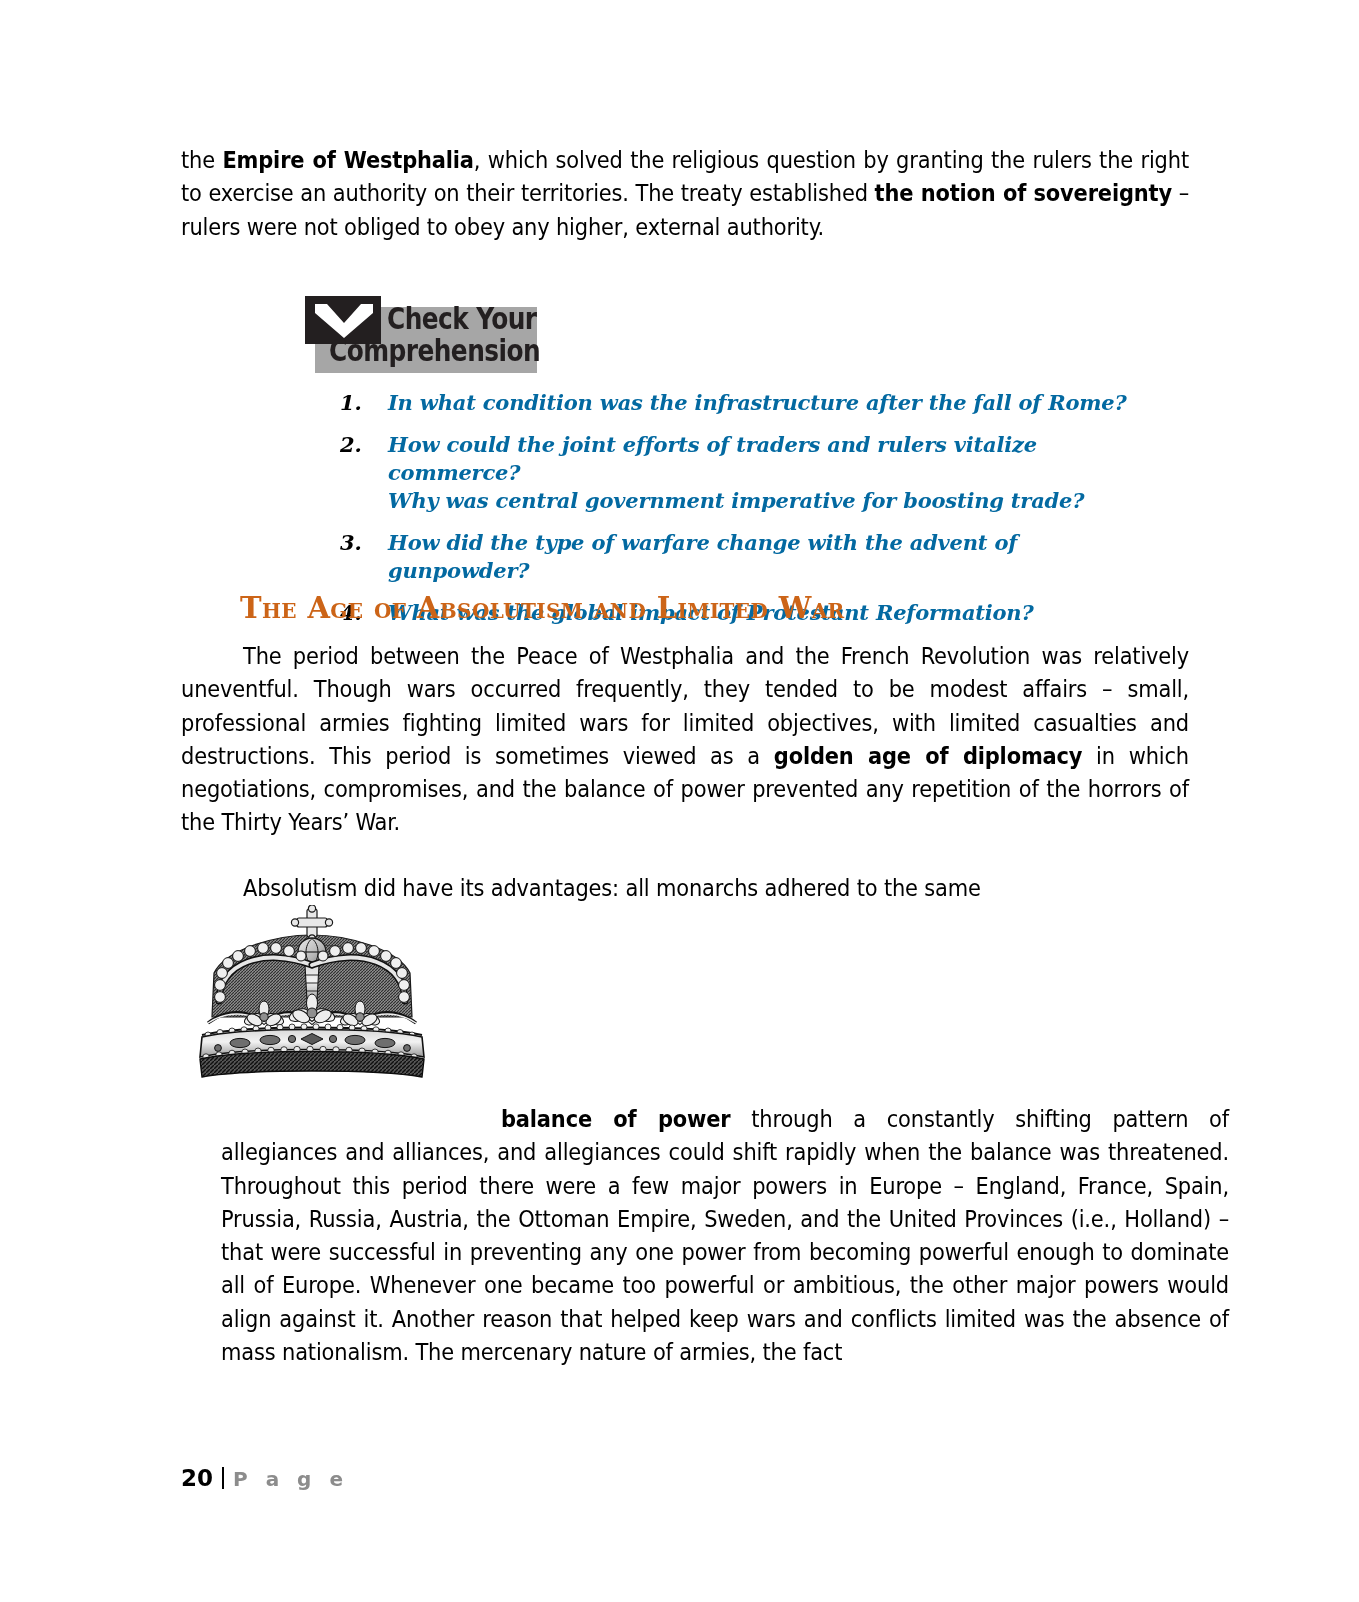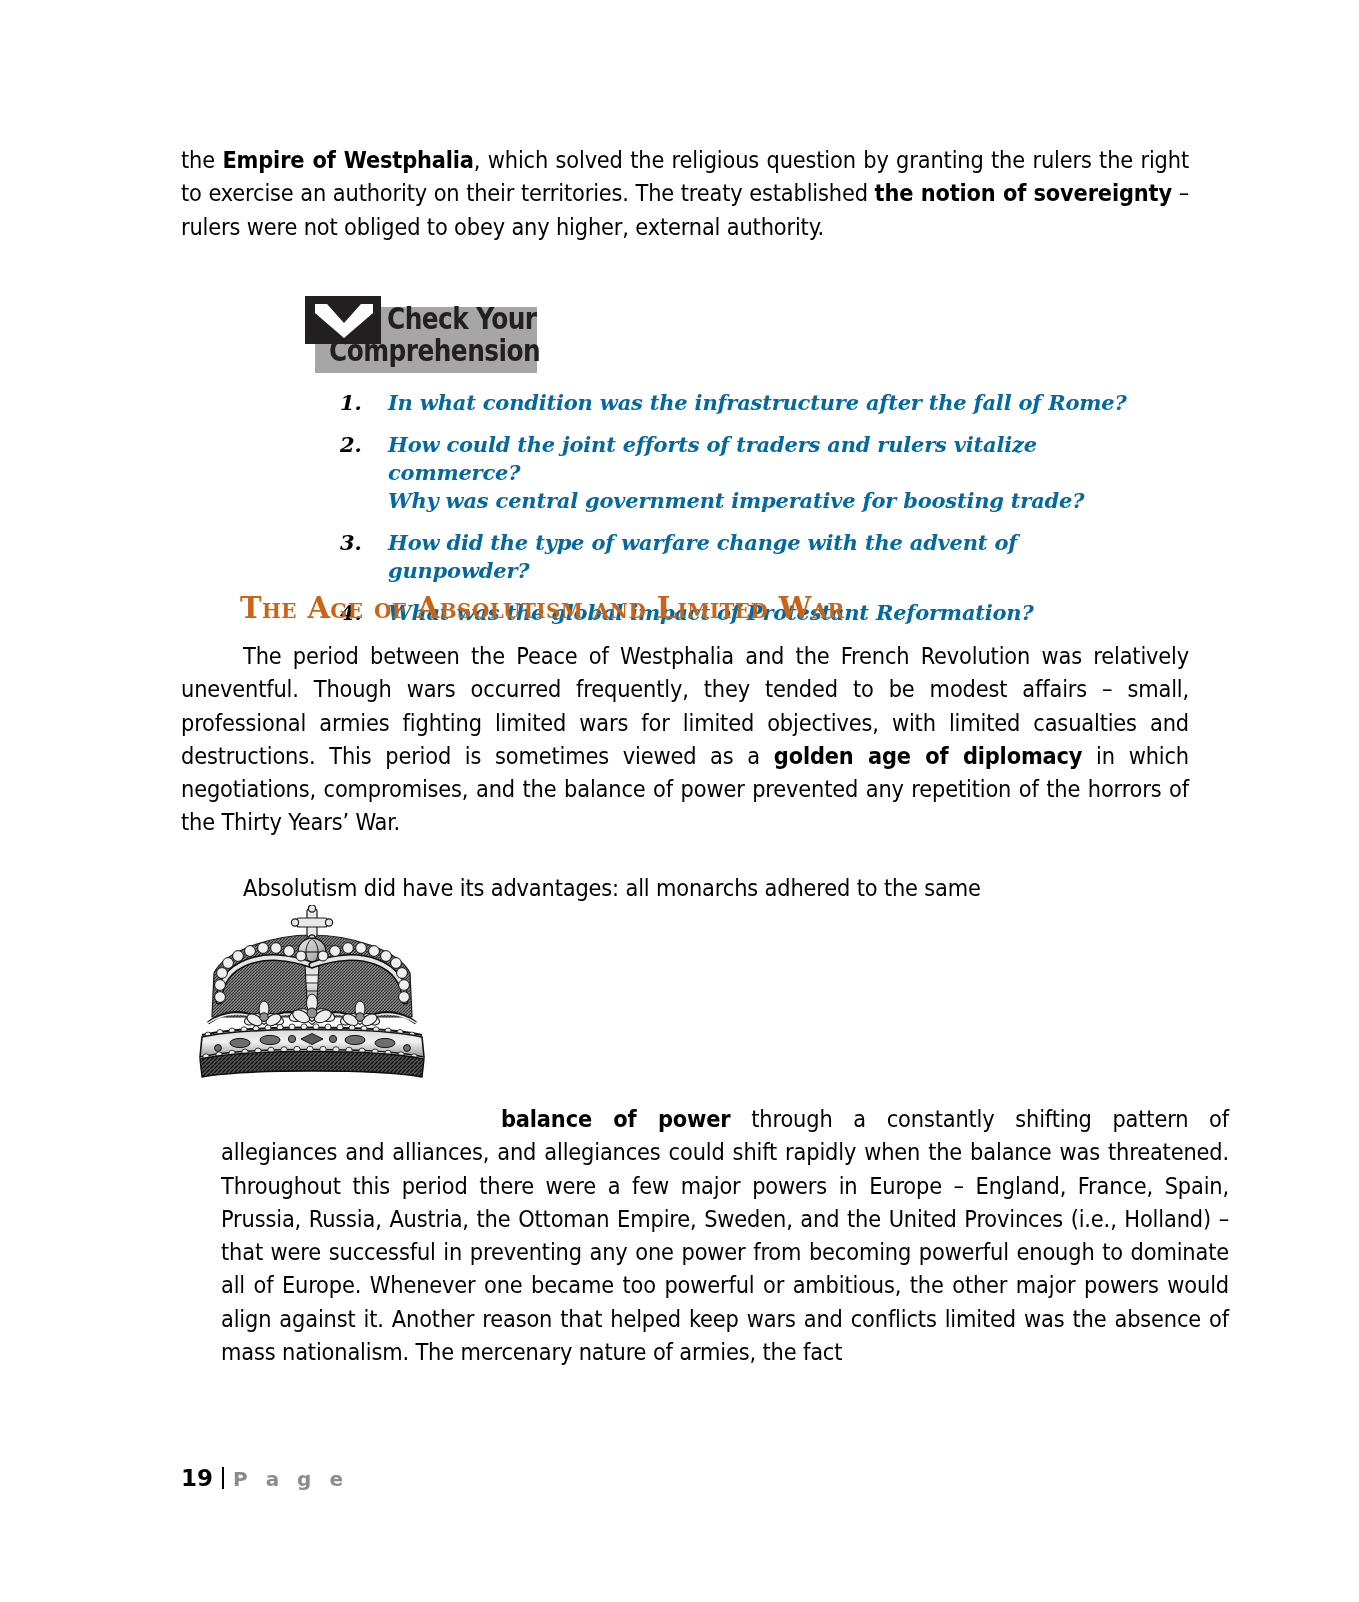--- a/index.html
+++ b/index.html
@@ -473,18 +473,18 @@
       </g>
 
       <path d="M14,154 C60,144 192,144 238,154 L236,172 C192,164 60,164 16,172 Z" fill="url(#hatch2)" stroke="#0d0d0d" stroke-width="1.4"></path>
     </svg>
   </div>
 
 
   <div class="body-text" id="para-tail"><span style="display:inline-block;width:280px"></span><b>balance of power</b><span> through a constantly shifting pattern of allegiances and alliances, and allegiances could shift rapidly when the balance was threatened. Throughout this period there were a few major powers in Europe – England, France, Spain, Prussia, Russia, Austria, the Ottoman Empire, Sweden, and the United Provinces (i.e., Holland) – that were successful in preventing any one power from becoming powerful enough to dominate all of Europe. Whenever one became too powerful or ambitious, the other major powers would align against it. Another reason that helped keep wars and conflicts limited was the absence of mass nationalism. The mercenary nature of armies, the fact</span></div>
 
   <div class="page-footer">
-    <span class="pf-num">19</span>
+    <span class="pf-num">20</span>
     <span class="pf-bar"></span>
     <span class="pf-word">P a g e</span>
   </div>
 
 </div>
 
 </body></html>

